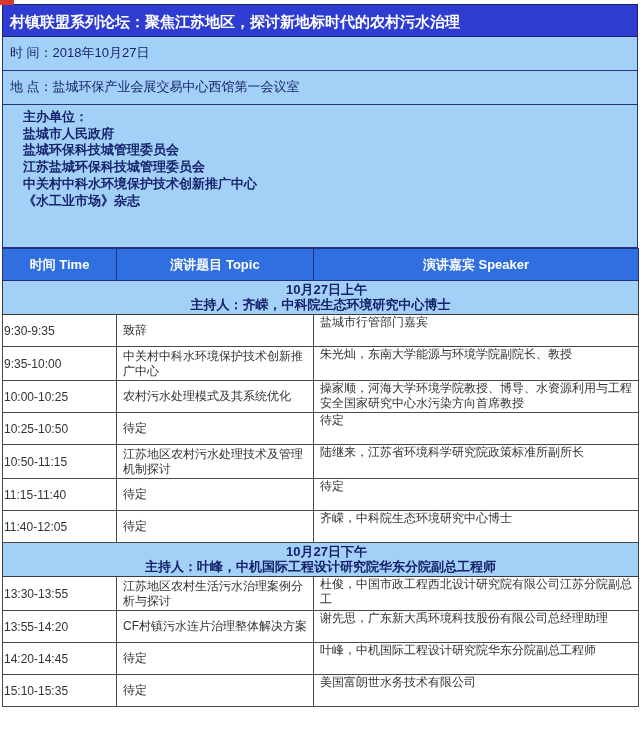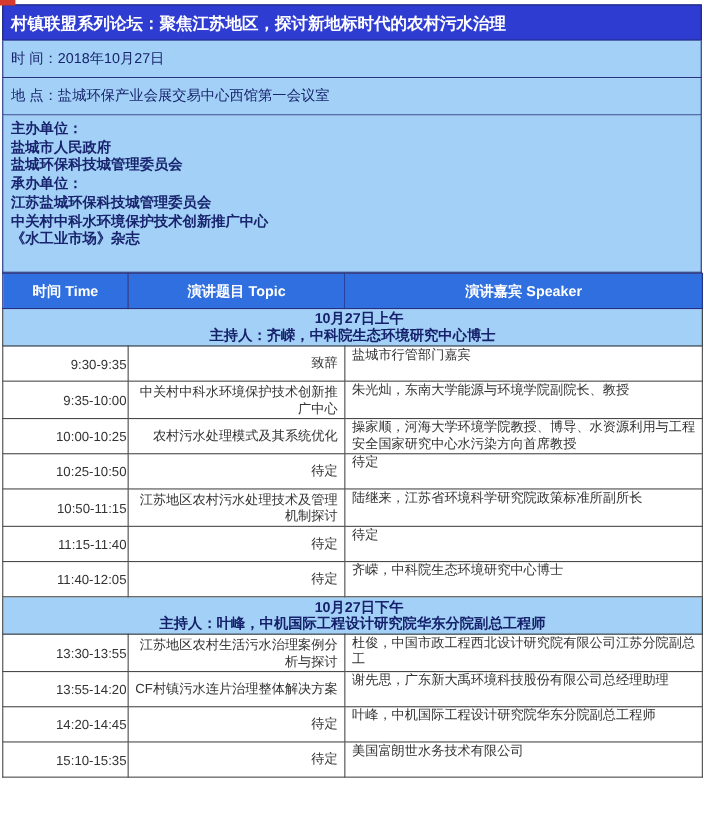--- a/index.html
+++ b/index.html
@@ -19,21 +19,21 @@
     font-size:15px;font-weight:bold;padding:1px 12px 0 7px;border:1px solid #1b2470;
     white-space:nowrap;overflow:hidden;
   }
   .info-bar{
     box-sizing:border-box;height:34px;line-height:32px;background:#a3d0f6;color:#18246e;
     font-size:13px;font-weight:normal;padding-left:7px;border:1px solid #27337f;border-top:none;
     white-space:nowrap;overflow:hidden;
   }
   .org-block{
     box-sizing:border-box;background:#a3d0f6;border:1px solid #27337f;border-top:none;
-    padding:4px 7px 5px 7px;height:143px;overflow:hidden;
+    padding:4px 7px 5px 20px;height:143px;overflow:hidden;
   }
   .org-line{font-size:13px;font-weight:bold;color:#18246e;line-height:16.7px;white-space:nowrap;}
 
   
   table.agenda{
     width:636px;border-collapse:collapse;table-layout:fixed;margin-top:0;
   }
   table.agenda th{
     box-sizing:border-box;height:32px;background:#2f6fe0;color:#ffffff;
     font-size:13px;font-weight:bold;text-align:center;border:1px solid #24307f;margin-top:44px;
@@ -41,42 +41,41 @@
   td.section-cell{
     box-sizing:border-box;background:#a3d0f6;border:1px solid #3a3a3a;
     text-align:center;color:#15216b;padding:1px 0 2px 0;
   }
   .section-title{font-size:13px;font-weight:bold;line-height:15px;padding-left:12px;}
   .section-host{font-size:13px;font-weight:bold;line-height:15px;}
   tr.data-row td{
     box-sizing:border-box;border:1px solid #4a4a4a;background:#ffffff;
     font-size:12px;color:#333333;height:32px;overflow:hidden;
   }
-  td.cell-time{text-align:right;vertical-align:middle;font-size:12.5px;}
-  td.cell-topic{text-align:right;vertical-align:middle;padding:2px 6px;line-height:14.5px;}
+  td.cell-time{text-align:left;vertical-align:middle;font-size:12.5px;}
+  td.cell-topic{text-align:left;vertical-align:middle;padding:2px 6px;line-height:14.5px;}
   td.cell-speaker{text-align:left;vertical-align:top;padding:0 6px 2px 6px;line-height:14.5px;}
 </style>
 </head>
 <body>
 
 <div class="corner-marker"></div>
 
 <div class="page">
 
   <div class="title-bar">村镇联盟系列论坛：聚焦江苏地区，探讨新地标时代的农村污水治理</div>
 
   <div class="info-bar">时 间：2018年10月27日</div>
 
   <div class="info-bar">地 点：盐城环保产业会展交易中心西馆第一会议室</div>
 
   <div class="org-block">
       <div class="org-line">主办单位：</div>
       <div class="org-line">盐城市人民政府</div>
       <div class="org-line">盐城环保科技城管理委员会</div>
-      <div class="org-line">承办单位：</div>
       <div class="org-line">江苏盐城环保科技城管理委员会</div>
       <div class="org-line">中关村中科水环境保护技术创新推广中心</div>
       <div class="org-line">《水工业市场》杂志</div>
     </div>
 
   <table class="agenda">
     <colgroup>
       <col style="width:114px">
       <col style="width:197px">
       <col style="width:325px">

